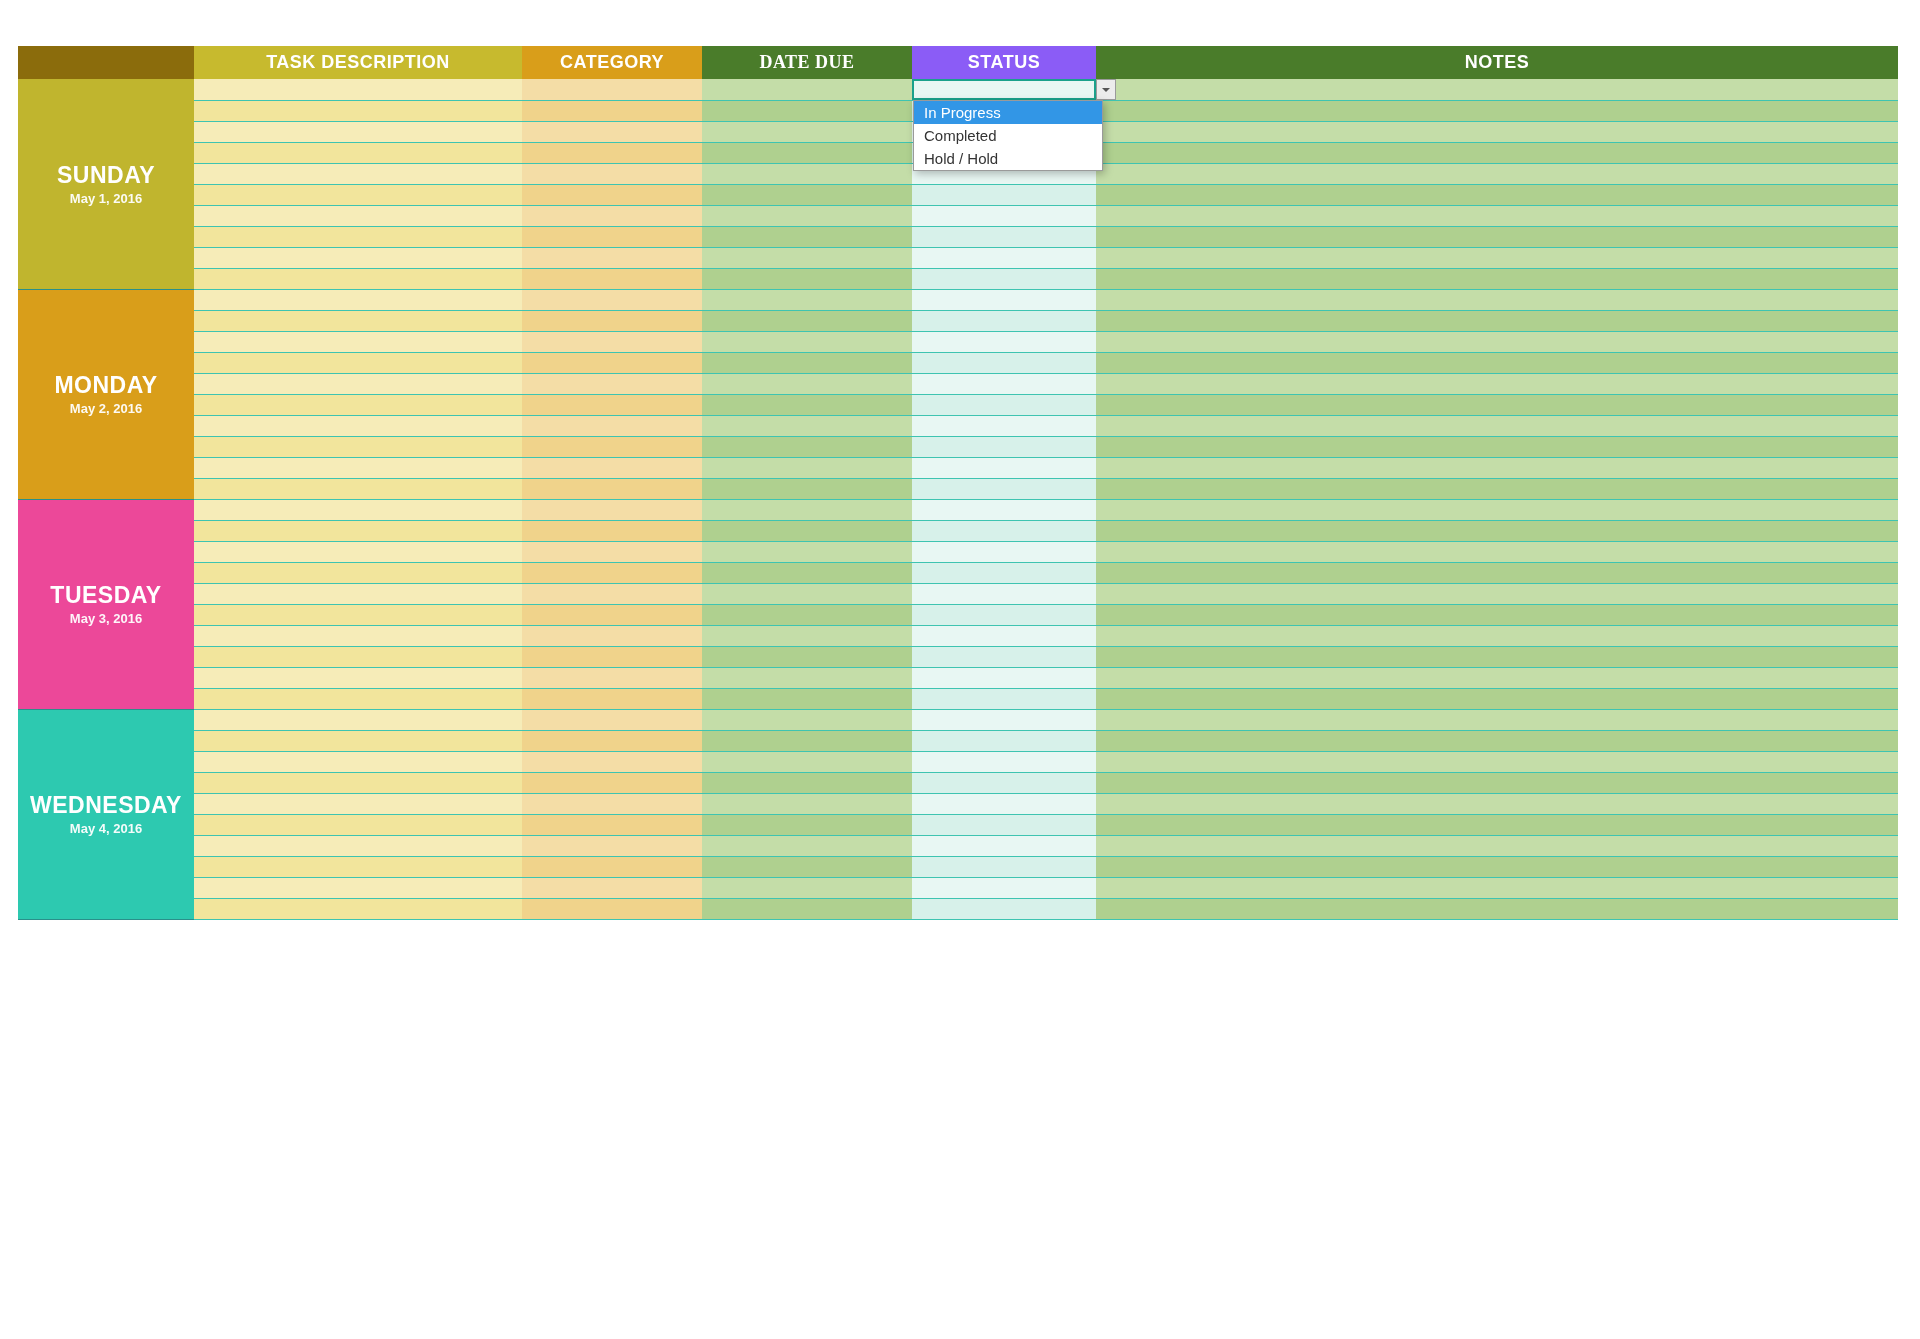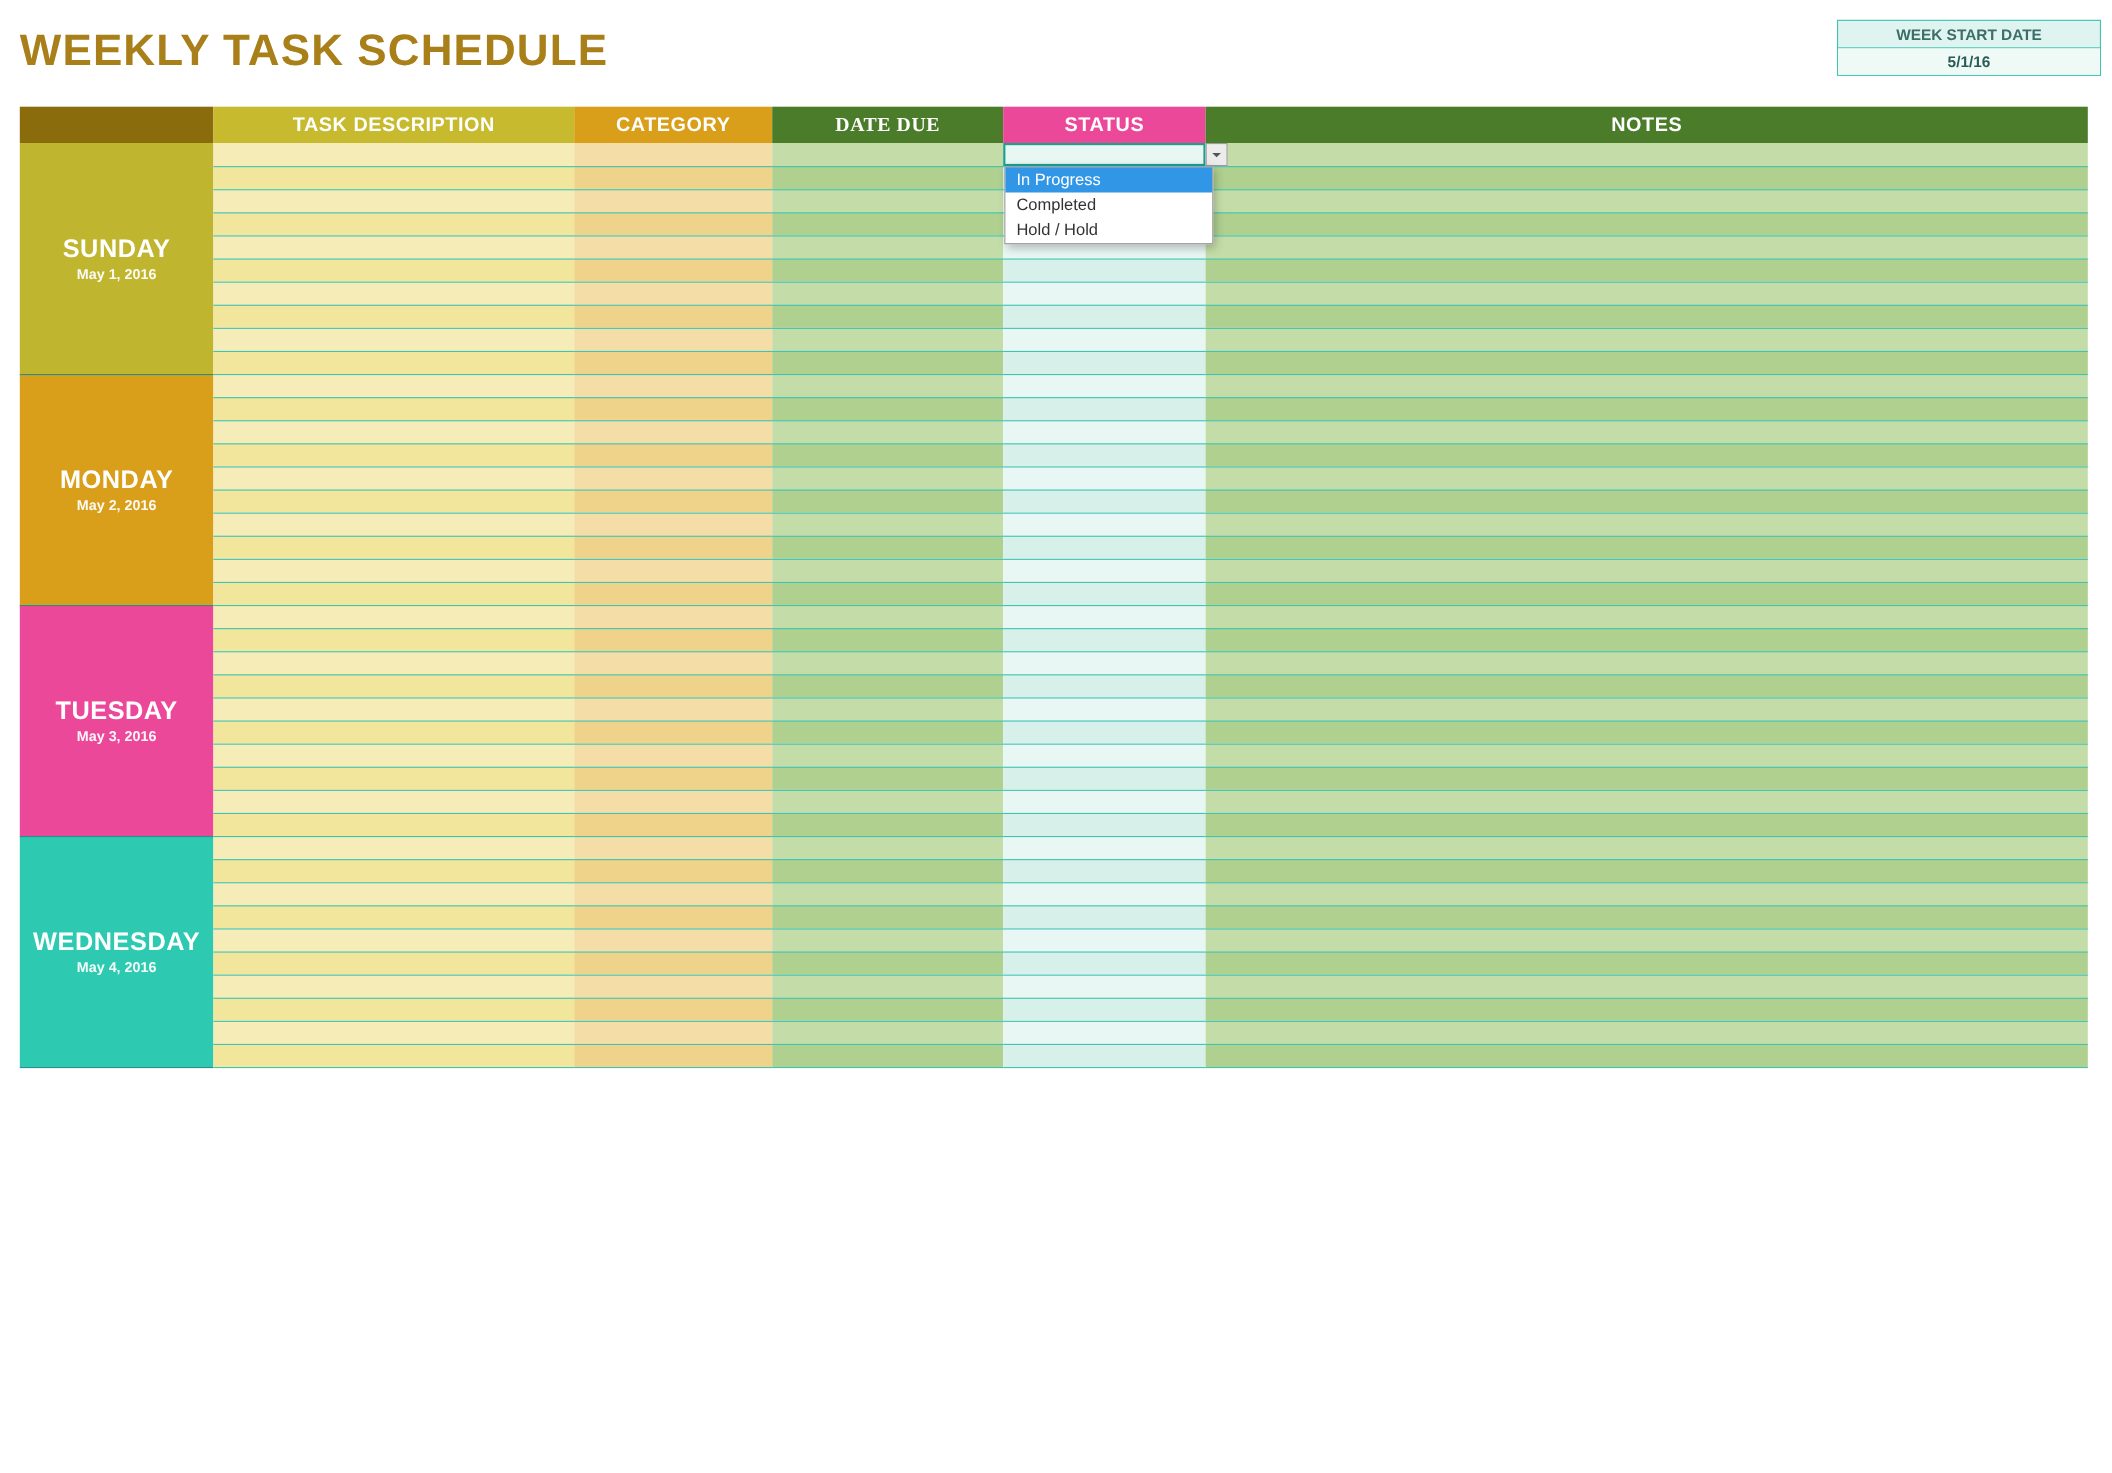--- a/index.html
+++ b/index.html
@@ -62,21 +62,21 @@
     padding: 6px 0;
     font-size: 18px;
     font-weight: 800;
     color: #fff;
     letter-spacing: 0.5px;
   }
   th.h-day  { background: #8B6C0C; }
   th.h-task { background: #C7BA2E; }
   th.h-cat  { background: #D99E1A; }
   th.h-due  { background: #4A7C2A; font-family: Liberation Serif, serif; }
-  th.h-stat { background: #ec4899; }
+  th.h-stat { background: #8b5cf6; }
   th.h-note { background: #4A7C2A; }
 
   td.daycell {
     text-align: center;
     vertical-align: middle;
     color: #fff;
     border-bottom: 1px solid #2a8f8a;
   }
   .dayname { font-size: 23px; font-weight: 700; letter-spacing: 0.5px; }
   .daydate { font-size: 13px; font-weight: 700; margin-top: 2px; opacity: 0.95; }
@@ -135,27 +135,20 @@
   }
   .dropdown .opt.sel {
     background: #3296E6;
     color: #fff;
   }
 </style>
 </head>
 <body>
 
 <div class="page">
-  <div class="top-row">
-    <div class="title">WEEKLY TASK SCHEDULE</div>
-    <div class="week-box">
-      <div class="wb-head">WEEK START DATE</div>
-      <div class="wb-date">5/1/16</div>
-    </div>
-  </div>
 
   <table class="sched">
     <colgroup>
       <col class="c-day">
         <col class="c-task">
         <col class="c-cat">
       <col class="c-due">
         <col class="c-stat">
         <col class="c-note">
     </colgroup>

